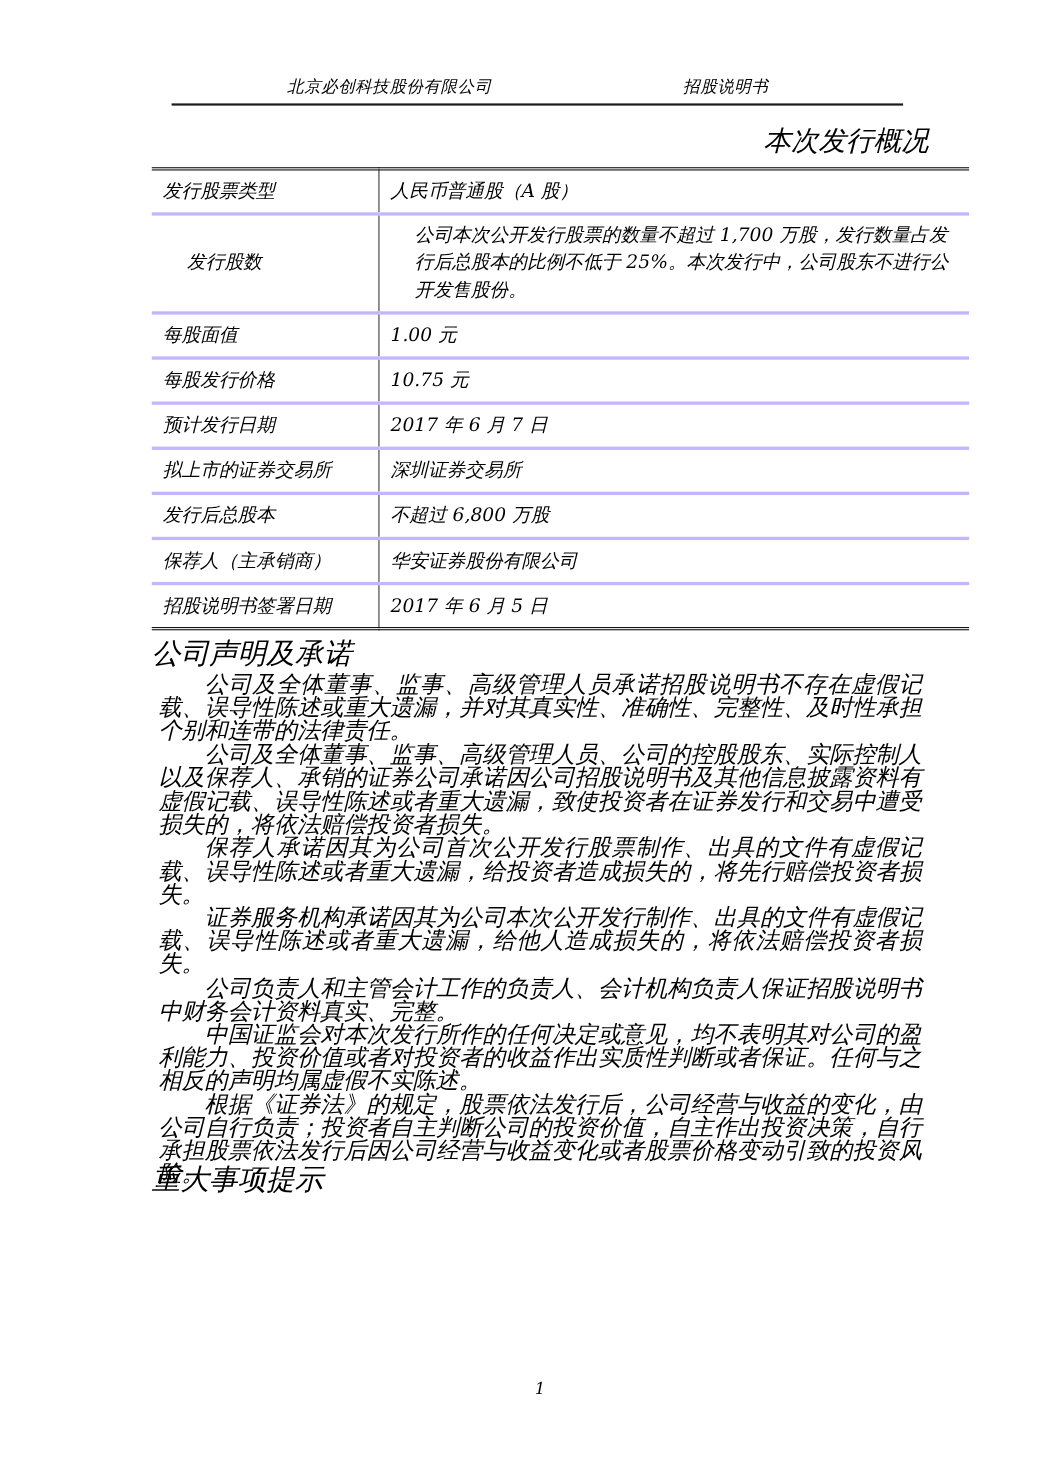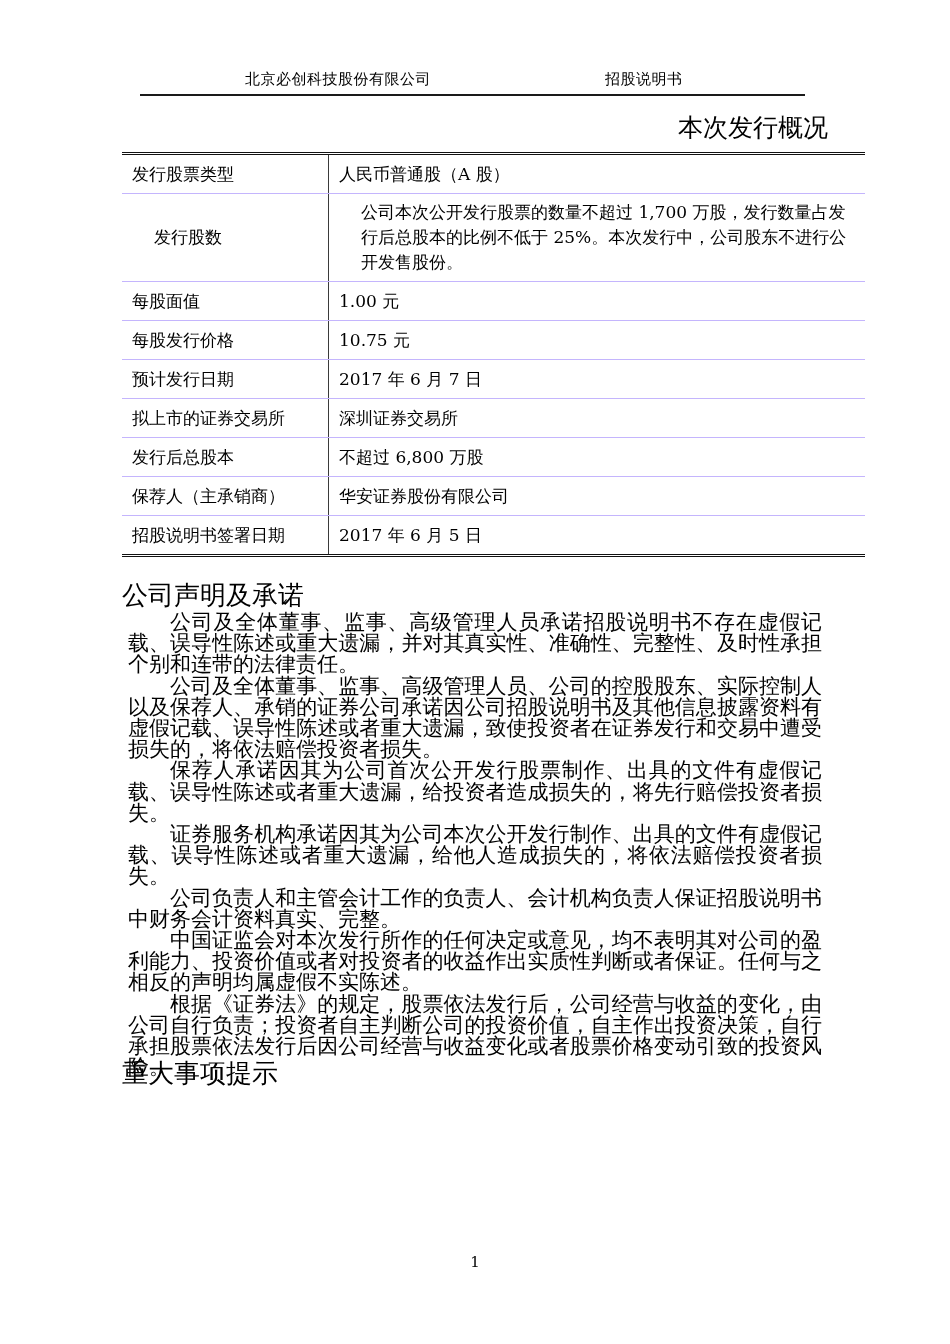--- a/index.html
+++ b/index.html
@@ -11,23 +11,24 @@
     width: 950px;
     height: 1344px;
     position: relative;
     font-family: "DejaVu Serif", "Liberation Serif", serif;
     color: #000000;
     overflow: hidden;
   }
 
   .page {
     position: absolute;
-    left: 0; top: 0;
+    left: 16px; top: 0;
     width: 920px;
     height: 1344px;
+    font-style: italic;
   }
 
   
   .doc-header {
     position: absolute;
     left: 140px;
     top: 68px;
     width: 665px;
     height: 26px;
     border-bottom: 2px solid #1a1a1a;
@@ -66,21 +67,21 @@
     position: absolute;
     left: 122px;
     top: 152px;
     width: 706px;
     border-collapse: collapse;
     table-layout: fixed;
     border-top: 3px double #111111;
     border-bottom: 3px double #111111;
   }
   .overview-table td {
-    border-bottom: 1px solid #c4b5fd;
+    border-bottom: 3px solid #c4b5fd;
     padding: 6px 8px 6px 10px;
     font-size: 17px;
     line-height: 25px;
     vertical-align: middle;
     font-family: "DejaVu Serif", "Liberation Serif", serif;
   }
   .overview-table tr:last-child td {
     border-bottom: none;
   }
   .overview-table td.label {

